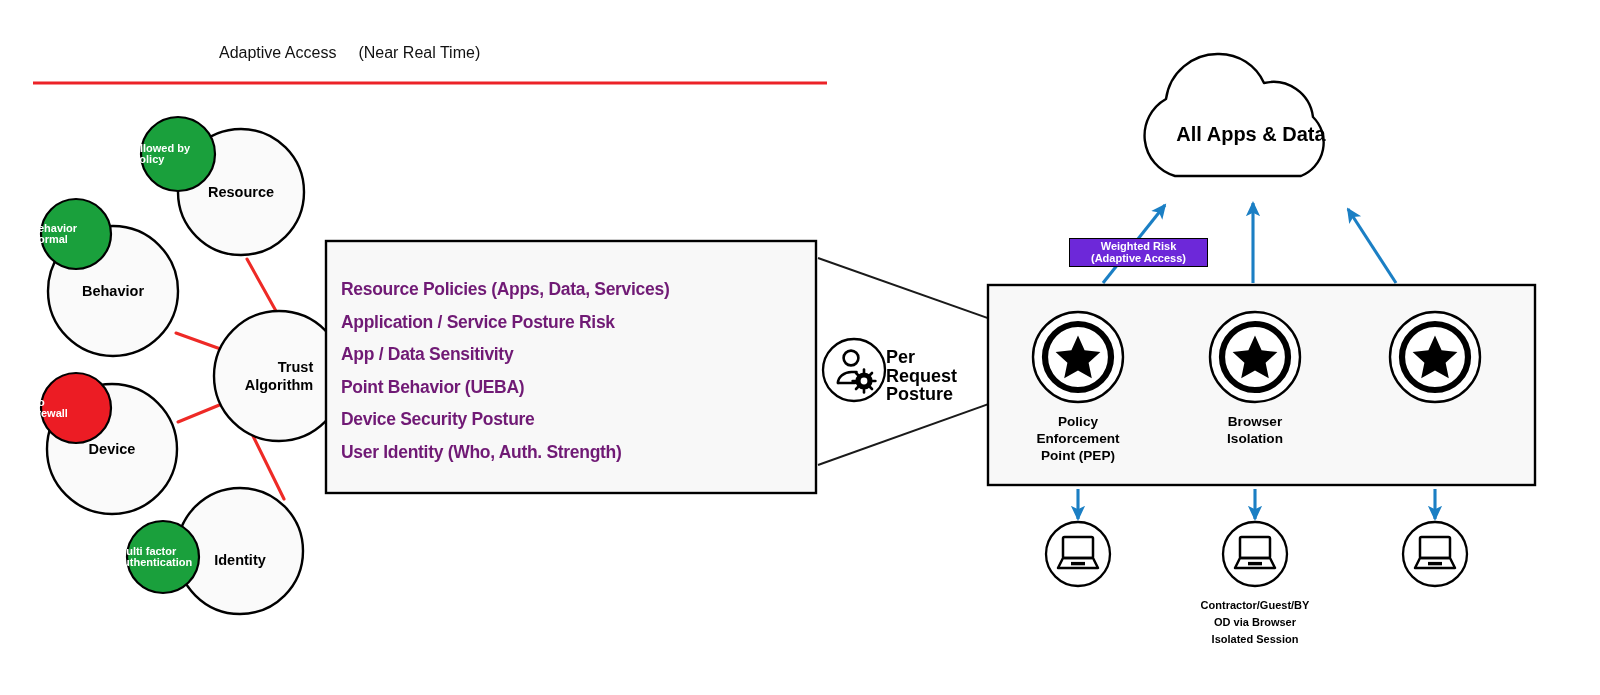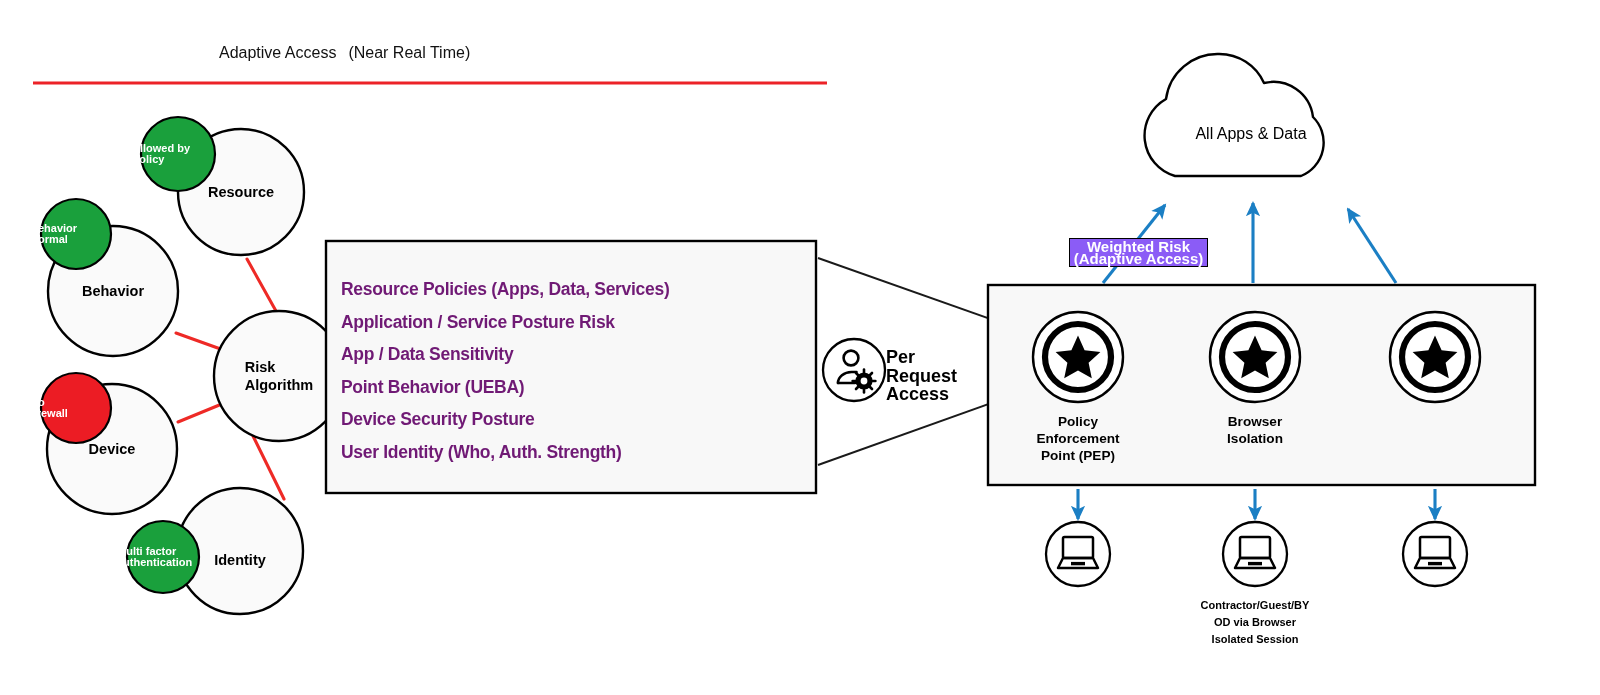--- a/index.html
+++ b/index.html
@@ -4,46 +4,46 @@
 <style>
   html,body{margin:0;padding:0;background:#ffffff;}
   body{width:1600px;height:695px;overflow:hidden;
        font-family:"Liberation Sans","DejaVu Sans",sans-serif;color:#111;}
   #stage{position:relative;width:1600px;height:695px;}
   #svgroot{position:absolute;left:0;top:0;width:1600px;height:695px;}
 
   .abs{position:absolute;}
 
   
-  #title-wrap{left:219px;top:44px;display:flex;align-items:baseline;gap:12px;}
-
-  
-  .big-label{font-size:14.5px;font-weight:bold;color:#000;text-align:left;
+  #title-wrap{left:219px;top:44px;display:flex;align-items:baseline;gap:22px;}
+
+  
+  .big-label{font-size:14.5px;font-weight:bold;color:#000;text-align:right;
              white-space:nowrap;transform:translate(-50%,-50%);}
   .chip-label{font-size:11px;font-weight:bold;color:#ffffff;text-align:left;
               line-height:11px;transform:translate(-50%,-50%);width:92px;}
 
   
   #policy-list{left:341px;top:273px;width:460px;}
   .policy-line{font-size:17.5px;font-weight:bold;color:#701a75;
                letter-spacing:-0.3px;line-height:32.6px;white-space:nowrap;}
 
   
   #per-req-text{left:886px;top:348px;font-size:18px;font-weight:bold;
                 line-height:18.5px;color:#000;}
 
   
   #weighted-risk{left:1069px;top:238px;width:137px;height:27px;
-                 background:#8b5cf6;border:1.6px solid #000;
+                 background:#6d28d9;border:1.6px solid #000;
                  display:flex;flex-direction:column;align-items:center;
-                 justify-content:center;color:#fff;font-size:15px;
+                 justify-content:center;color:#fff;font-size:11px;
                  font-weight:bold;line-height:11.5px;text-align:center;}
 
   
-  #cloud-label{left:1251px;top:134px;font-size:16px;font-weight:normal;color:#000;
+  #cloud-label{left:1251px;top:134px;font-size:20px;font-weight:bold;color:#000;
                white-space:nowrap;transform:translate(-50%,-50%);}
 
   
   .col-label{font-size:13.6px;font-weight:bold;color:#000;text-align:center;
              line-height:16.8px;width:180px;transform:translateX(-50%);}
   .bot-label{font-size:11px;font-weight:bold;color:#000;text-align:center;
              line-height:16.8px;width:164px;transform:translateX(-50%);}
 </style>
 </head>
 <body>
@@ -184,21 +184,21 @@
   <div class="abs" id="title-wrap">
     <span>Adaptive Access</span>
     <span>(Near Real Time)</span>
   </div>
 
   <div class="abs big-label" style="left:241px;top:192px">Resource</div>
   <div class="abs big-label" style="left:113px;top:291px">Behavior</div>
   <div class="abs big-label" style="left:112px;top:449px">Device</div>
   <div class="abs big-label" style="left:240px;top:560px">Identity</div>
   <div class="abs big-label" style="left:279px;top:376px;line-height:18px">
-    <div>Risk</div>
+    <div>Trust</div>
     <div>Algorithm</div>
   </div>
 
   <div class="abs chip-label" style="left:178px;top:154px">
     <div>Allowed by</div>
     <div>Policy</div>
   </div>
   <div class="abs chip-label" style="left:76px;top:234px">
     <div>Behavior</div>
     <div>Normal</div>
@@ -217,21 +217,21 @@
     <div class="policy-line">Application / Service Posture Risk</div>
     <div class="policy-line">App / Data Sensitivity</div>
     <div class="policy-line">Point Behavior (UEBA)</div>
     <div class="policy-line">Device Security Posture</div>
     <div class="policy-line">User Identity (Who, Auth. Strength)</div>
   </div>
 
   <div class="abs" id="per-req-text">
     <div>Per</div>
     <div>Request</div>
-    <div>Access</div>
+    <div>Posture</div>
   </div>
 
   <div class="abs" id="weighted-risk">
     <span>Weighted Risk</span>
     <span>(Adaptive Access)</span>
   </div>
 
   <div class="abs" id="cloud-label">All Apps &amp; Data</div>
 
   <div class="abs col-label" style="left:1078px;top:414px">

